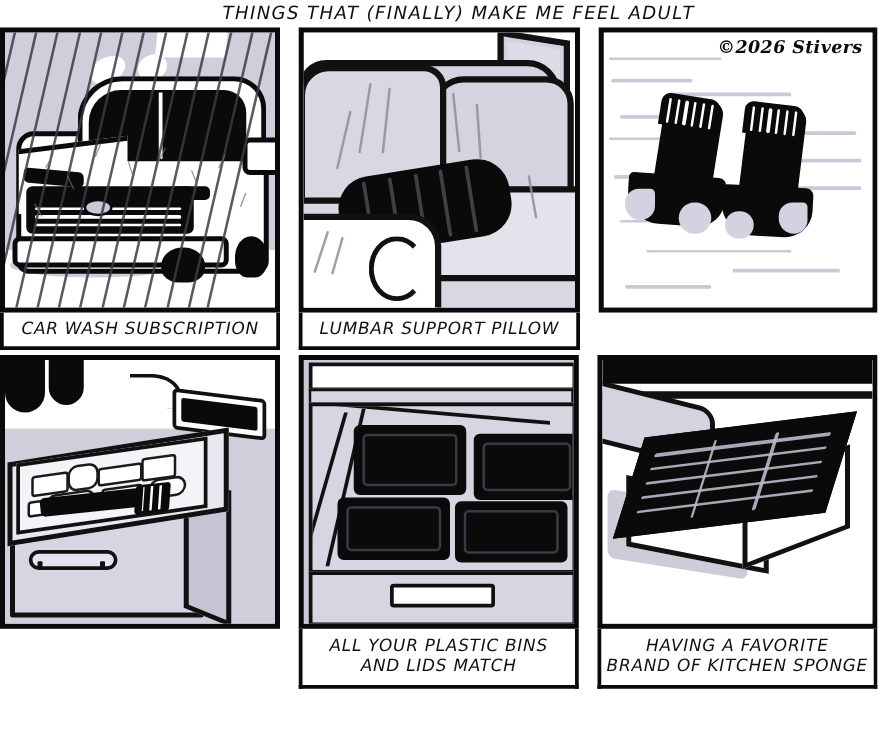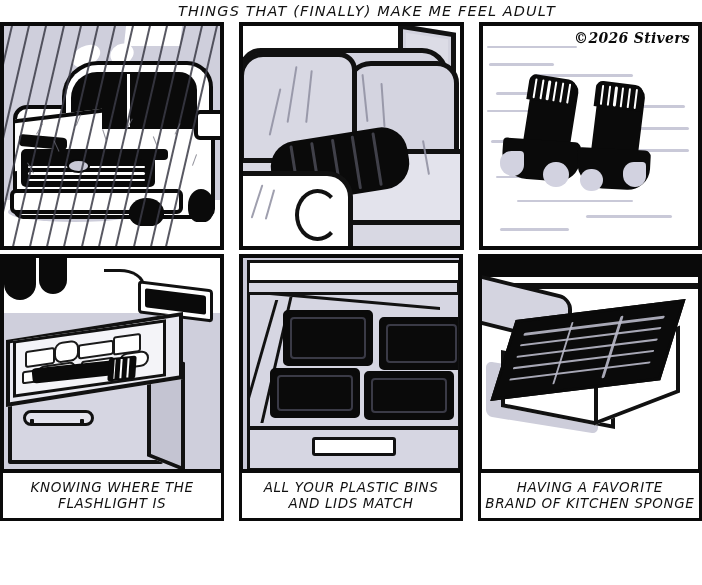--- a/index.html
+++ b/index.html
@@ -290,20 +290,21 @@
             <div class="spark" style="left:24%;top:52%;transform:rotate(-25deg);"></div>
             <div class="spark" style="left:34%;top:40%;transform:rotate(22deg);"></div>
             <div class="spark" style="left:46%;top:47%;transform:rotate(-18deg);"></div>
             <div class="spark" style="left:58%;top:42%;transform:rotate(28deg);"></div>
             <div class="spark" style="left:70%;top:50%;transform:rotate(-22deg);"></div>
             <div class="spark" style="left:80%;top:44%;transform:rotate(25deg);"></div>
             <div class="spark" style="left:12%;top:62%;transform:rotate(-30deg);"></div>
             <div class="spark" style="left:88%;top:58%;transform:rotate(20deg);"></div>
           </div>
         </div>
+        <div class="caption cap-r1">CAR WASH SUBSCRIPTION</div>
       </div>
 
       <div class="panel" style="width:232px;">
         <div class="art" style="height:228px;">
           <div class="art-inner">
             <div class="p2-wall"></div>
             <div class="p2-frame">
               <div class="p2-frame-in"></div>
             </div>
             <div class="couch-back"></div>
@@ -326,20 +327,21 @@
               <div class="lumbar-seam" style="left:61%;"></div>
               <div class="lumbar-seam" style="left:76%;"></div>
             </div>
 
             <div class="couch-arm"></div>
             <div class="couch-arm-swirl"></div>
             <div class="fold" style="left:6%;top:72%;width:2px;height:16%;transform:rotate(18deg);"></div>
             <div class="fold" style="left:12%;top:74%;width:2px;height:14%;transform:rotate(16deg);"></div>
           </div>
         </div>
+        <div class="caption cap-r1">LUMBAR SUPPORT PILLOW</div>
       </div>
 
       <div class="panel" style="width:231px;">
         <div class="art" style="height:228px;">
           <div class="art-inner">
             <div class="p3-bg"></div>
 
             <div class="grain" style="left:2%;top:9%;width:42%;"></div>
             <div class="grain" style="left:3%;top:17%;width:30%;"></div>
             <div class="grain" style="left:24%;top:22%;width:46%;"></div>
@@ -421,22 +423,20 @@
               <div class="flash-rib" style="left:20%;top:8%;height:84%;"></div>
               <div class="flash-rib" style="left:44%;top:8%;height:84%;"></div>
               <div class="flash-rib" style="left:68%;top:8%;height:84%;"></div>
             </div>
 
             <div class="drawer-handle"></div>
             <div class="handle-foot" style="left:12%;top:76.5%;"></div>
             <div class="handle-foot" style="left:35%;top:76.5%;"></div>
           </div>
         </div>
-        <div class="caption cap-r2">KNOWING WHERE THE
-FLASHLIGHT IS</div>
       </div>
 
       <div class="panel" style="width:231px;">
         <div class="art" style="height:219px;">
           <div class="art-inner">
             <div class="p6-bg"></div>
             <div class="p6-top-white"></div>
             <div class="p6-strip"></div>
 
             <div class="p6-drawer">

